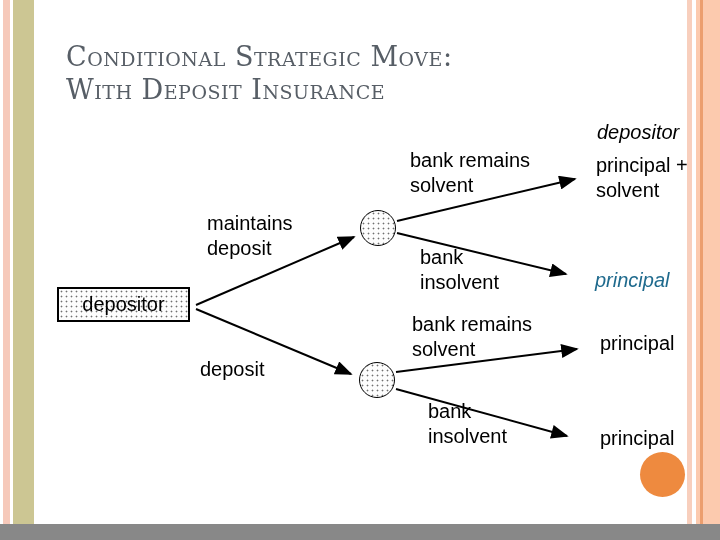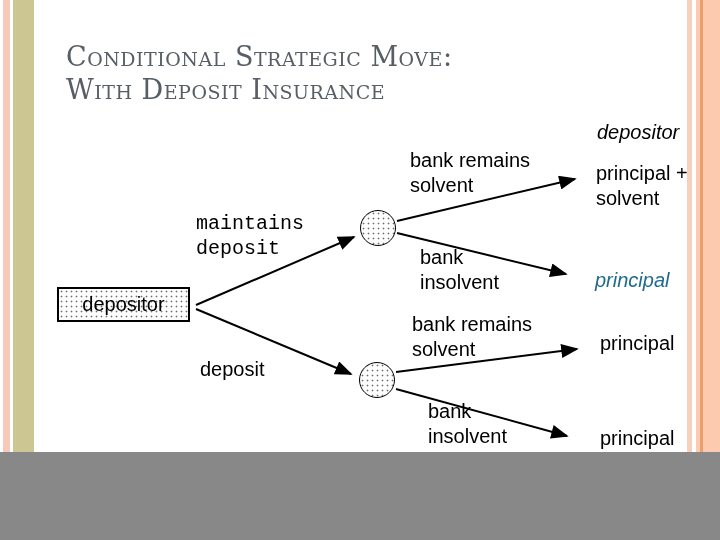--- a/index.html
+++ b/index.html
@@ -3,21 +3,21 @@
 <meta charset="utf-8">
 <style>
   :root{
     --title:#575E66; --label:#000000; --outcome-highlight:#1F6A8D;
     --accent-circle:#EE8A3F;
     --stripe-left-pink:#F6C9BA; --stripe-left-olive:#CCC693;
     --stripe-right-pale:#F8CFBD; --stripe-right-band:#FCCAAE; --stripe-right-line:#EC9E6E;
   }
   html,body{margin:0;padding:0;background:#888;}
   .slide{
-    position:relative; width:720px; height:452px; background:#FFFFFF;
+    position:relative; width:720px; height:524px; background:#FFFFFF;
     overflow:hidden; font-family:"Liberation Sans", sans-serif;
   }
   .stripe{position:absolute; top:0; height:540px;}
   .stripe.lpink{left:3px; width:7px; background:var(--stripe-left-pink);}
   .stripe.lolive{left:13px; width:21px; background:var(--stripe-left-olive);}
   .stripe.rpale{left:687px; width:5px; background:var(--stripe-right-pale);}
   .stripe.rband{left:696px; width:24px; background:var(--stripe-right-band);}
   .stripe.rline{left:700px; width:3px; background:var(--stripe-right-line);}
 
   .title{
@@ -91,21 +91,21 @@
     <line x1="396" y1="389" x2="567" y2="436" stroke="#000" stroke-width="2" marker-end="url(#ah)"></line>
   </svg>
 
   <div class="root-box dotfill">
     <span>depositor</span>
   </div>
 
   <div class="chance top dotfill"></div>
   <div class="chance bottom dotfill"></div>
 
-  <div class="lbl" style="left:196px; top:211px;font-family:Liberation Mono, monospace;">
+  <div class="lbl" style="left:207px; top:211px;">
     <span>maintains</span>
     <span>deposit</span>
   </div>
   <div class="lbl" style="left:200px; top:357px;">
     <span>deposit</span>
   </div>
 
   <div class="lbl" style="left:410px; top:148px;">
     <span>bank remains</span>
     <span>solvent</span>
@@ -118,21 +118,21 @@
     <span>bank remains</span>
     <span>solvent</span>
   </div>
   <div class="lbl" style="left:428px; top:399px;">
     <span>bank</span>
     <span>insolvent</span>
   </div>
 
   <div class="lbl italic" style="left:597px; top:120px;">depositor</div>
 
-  <div class="lbl" style="left:596px; top:161px;">
+  <div class="lbl" style="left:596px; top:153px;">
     <span>principal +</span>
     <span>solvent</span>
   </div>
   <div class="lbl teal" style="left:595px; top:268px;">principal</div>
   <div class="lbl" style="left:600px; top:331px;">principal</div>
   <div class="lbl" style="left:600px; top:426px;">principal</div>
 
   <div class="accent-dot"></div>
 
 </div>

